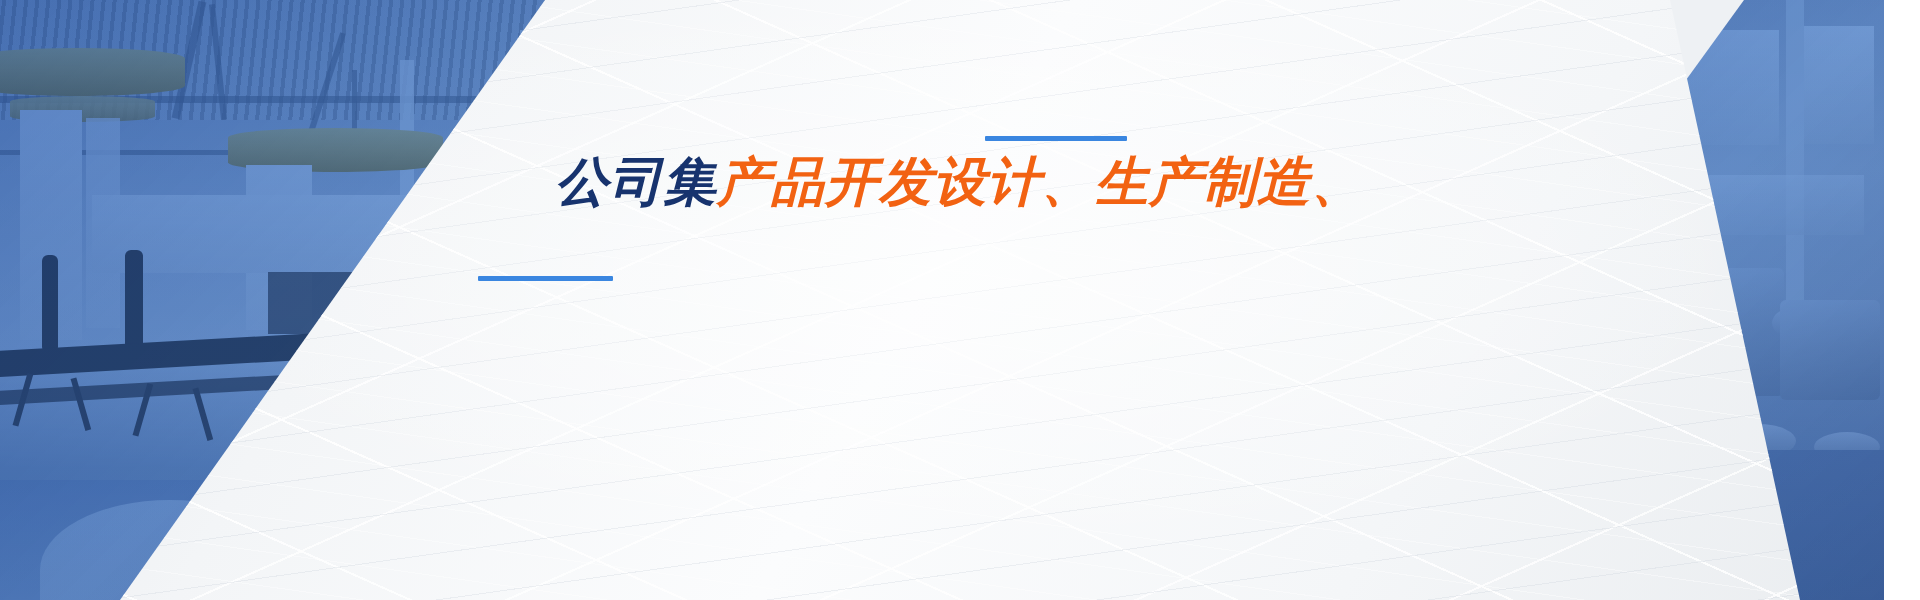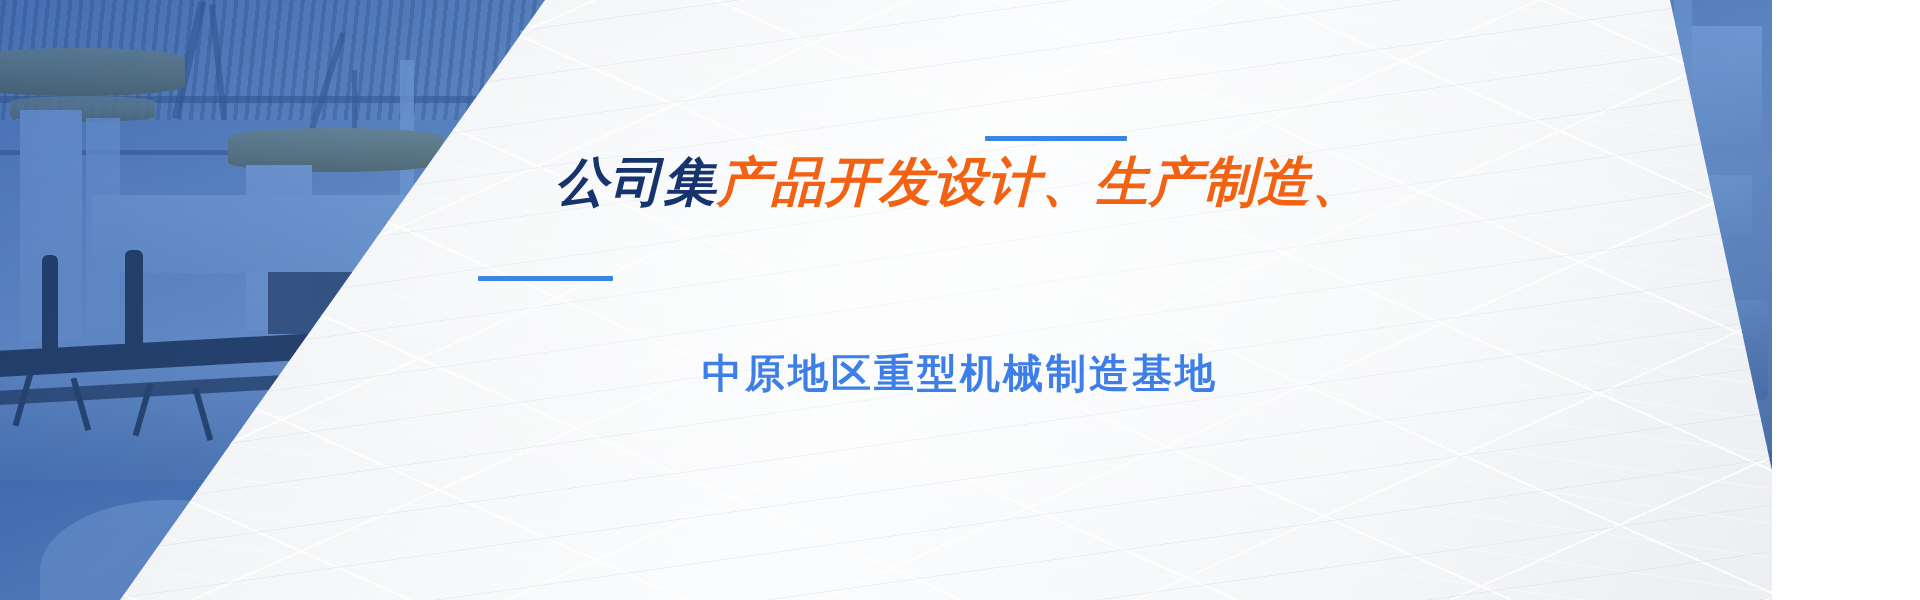--- a/index.html
+++ b/index.html
@@ -1,25 +1,24 @@
 <!DOCTYPE html>
 <html><head>
 <meta charset="utf-8">
 <title>Banner</title>
 <style>
   html,body{margin:0;padding:0;background:#fff;}
   body{font-family:"Liberation Sans","DejaVu Sans",sans-serif;}
 
   #banner{
     position:relative;
-    width:1748px;
+    width:1884px;
     height:600px;
     overflow:hidden;
     background:#eef1f4;
-    padding-left:24px;
   }
 
   
   .photo-left{
     position:absolute;
     left:0; top:0;
     width:620px; height:600px;
     overflow:hidden;
     -webkit-clip-path: polygon(0 0, 560px 0, 135px 600px, 0 600px);
     clip-path: polygon(0 0, 560px 0, 135px 600px, 0 600px);
@@ -272,16 +271,15 @@
 
     <div class="accent-line accent-top"></div>
     <div class="accent-line accent-bottom"></div>
 
     <div class="headline">
       <span class="ln">
         <span class="t-navy">公司集</span><span class="t-orange">产品开发设计、生产制造、</span>
       </span>
     </div>
 
-    <div class="subtitle">中原地区重型机械制造基地</div>
 
   </div>
 </div>
 
 </body></html>

